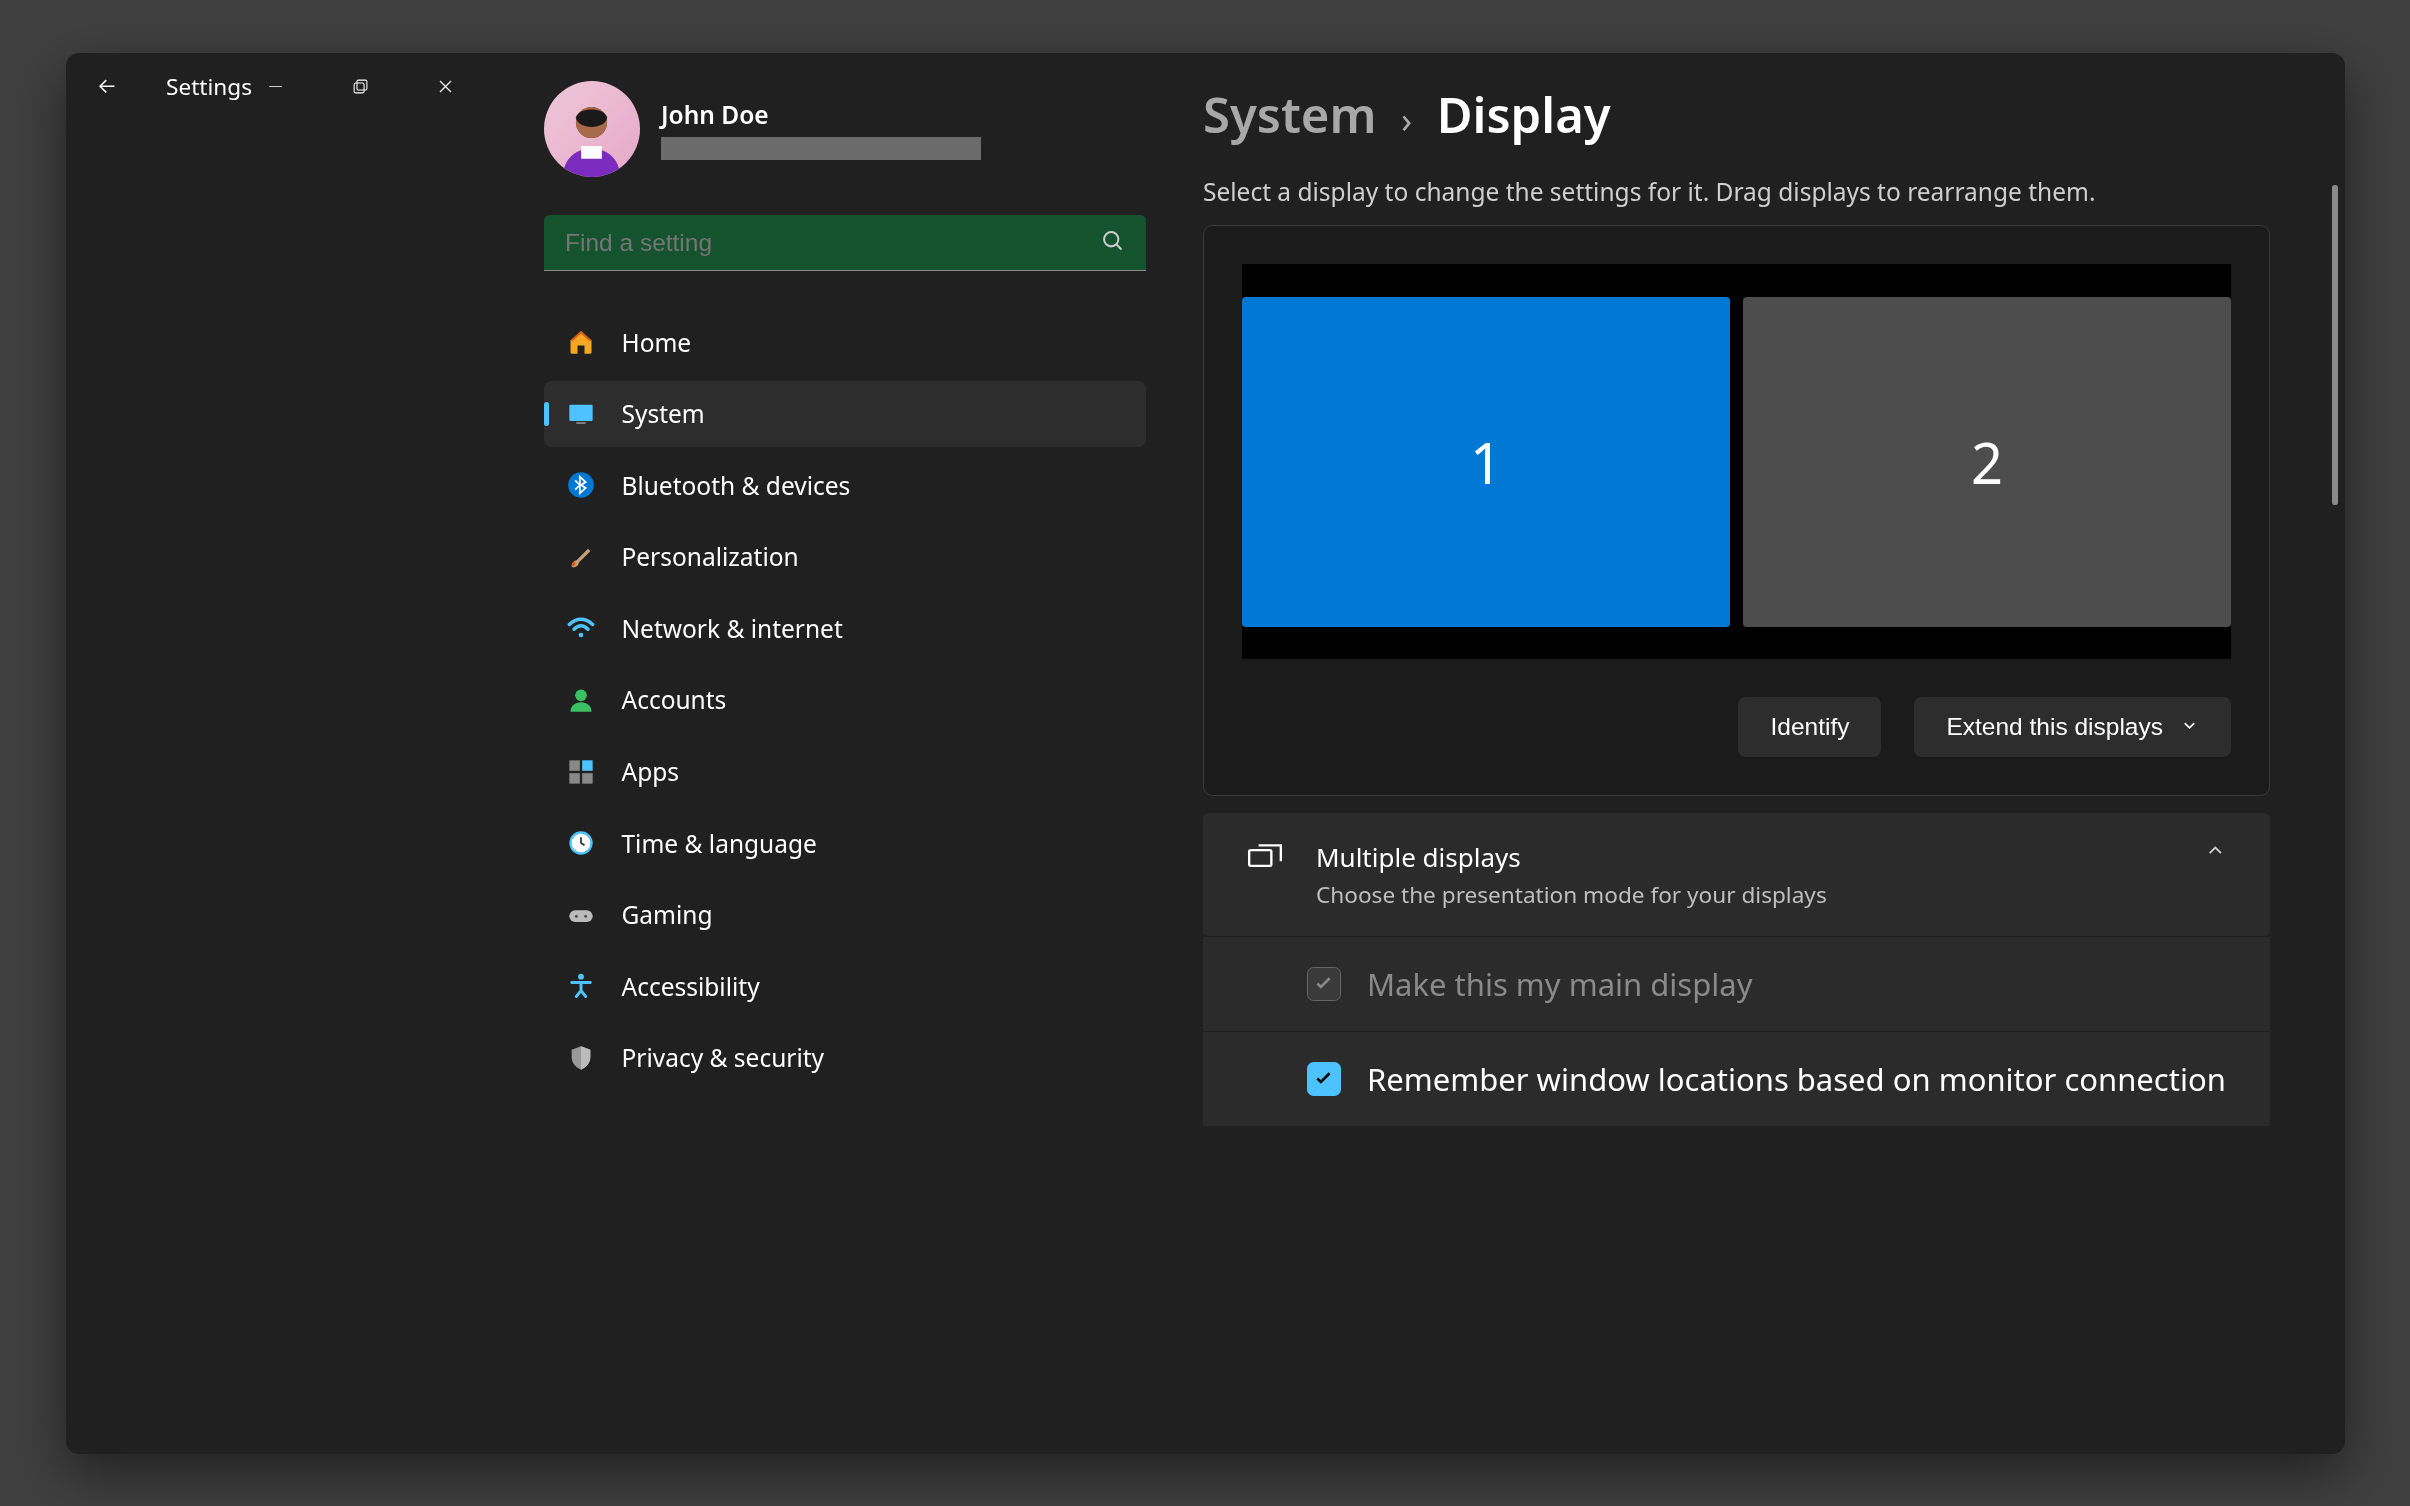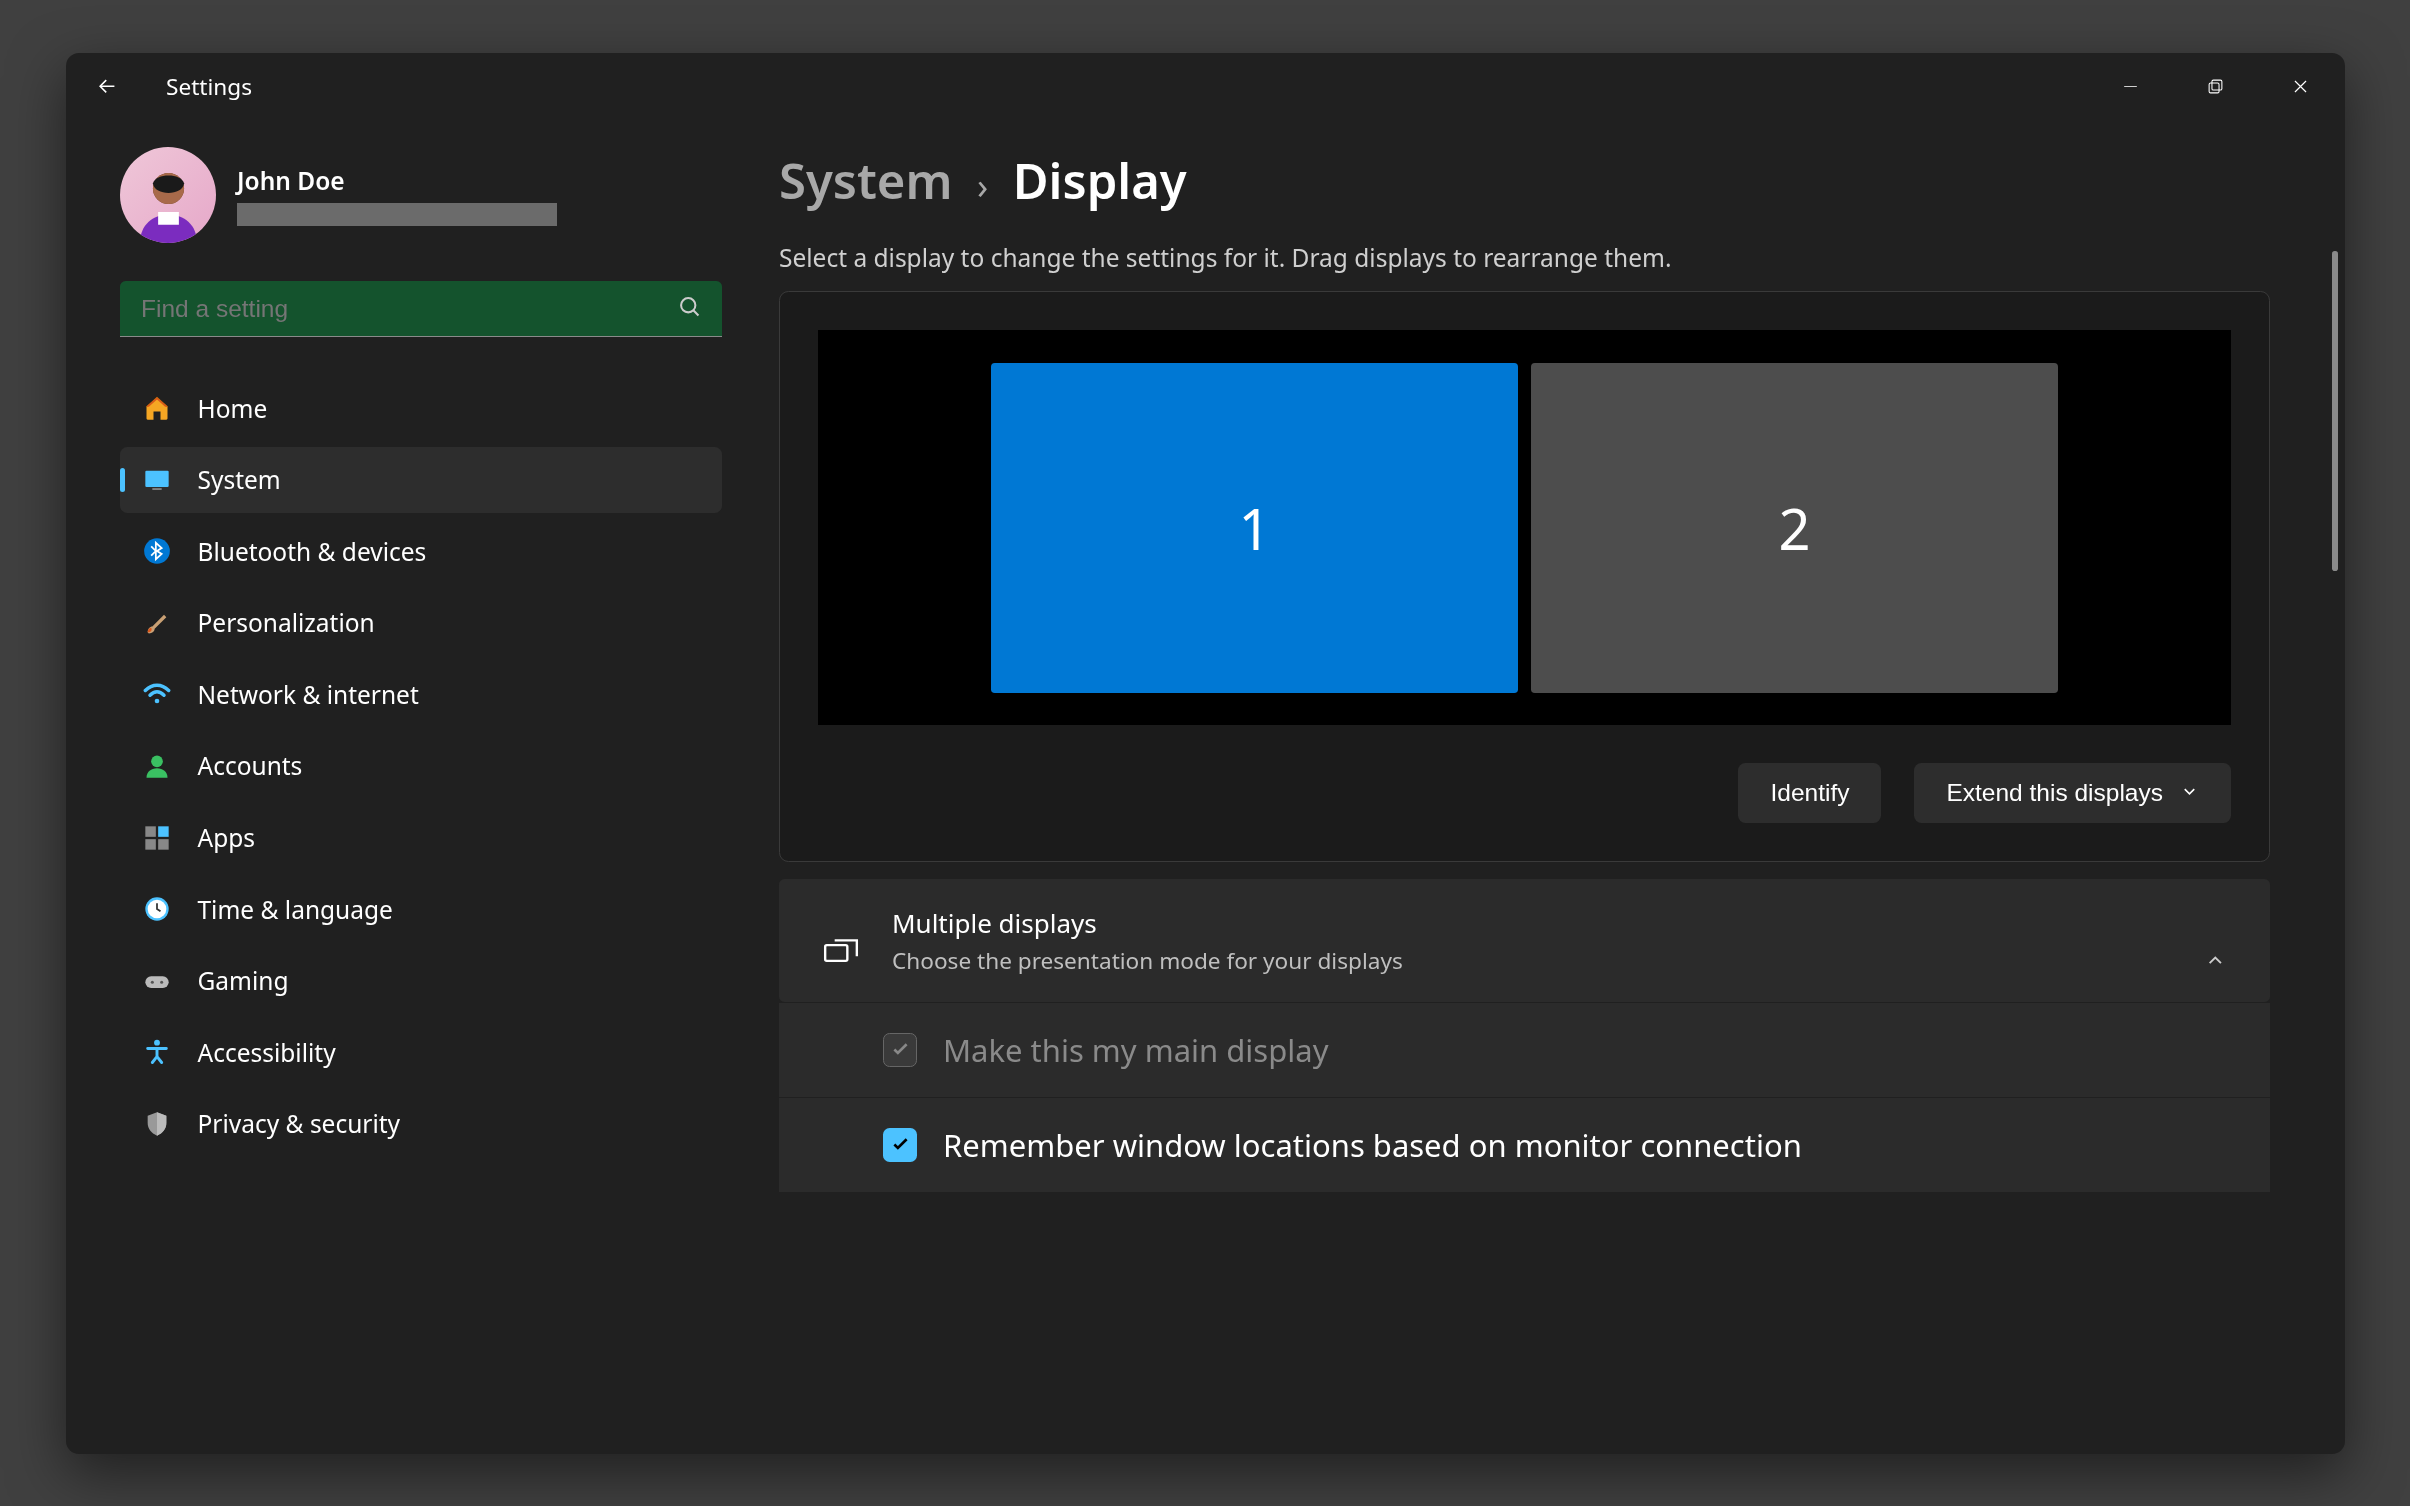--- a/index.html
+++ b/index.html
@@ -13,21 +13,21 @@
   width: 2411px;
   height: 1507px;
 }
 .window {
   width: 2279px;
   height: 1401px;
   background: #202020;
   border-radius: 13px;
   overflow: hidden;
   display: flex;
-  flex-direction: column;
+  flex-direction: row;
   position: relative;
   box-shadow: 0 19px 56px rgba(0,0,0,.5);
 }
 .titlebar {
   height: 66px;
   display: flex;
   align-items: center;
   padding: 0 21px;
   color: #fff;
 }
@@ -150,21 +150,21 @@
   border:none; border-radius:7.5px;
   font-size:24.5px;
   display:flex; align-items:center; gap:17px;
 }
 
 .card {
   background:#2b2b2b;
   border-radius:5.6px;
   margin-top:17px;
   padding:26px 43px;
-  display:flex; align-items:flex-end; gap:32px;
+  display:flex; align-items:flex-start; gap:32px;
   color:#fff;
 }
 .card .txt .h { font-size:26px; }
 .card .txt .d { font-size:22.6px; color:#bfbfbf; margin-top:3.8px;}
 .card .chev { margin-left:auto; color:#ccc; }
 
 .check-row {
   background:#2b2b2b;
   padding:26px 43px 26px 104px;
   display:flex; align-items:center; gap:26px;

